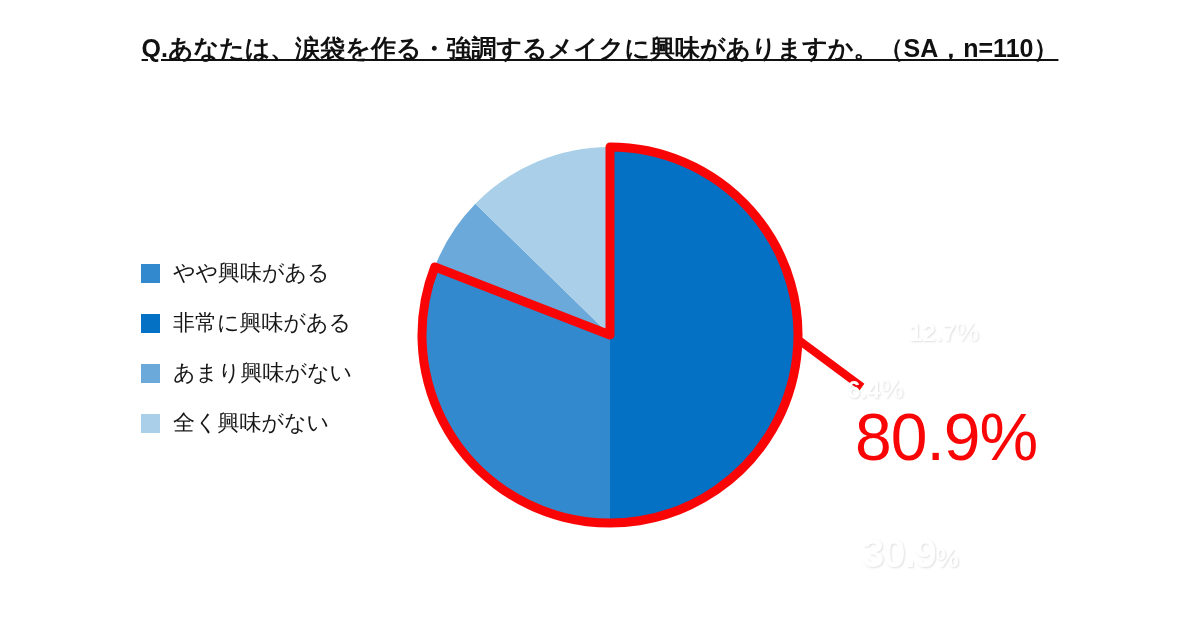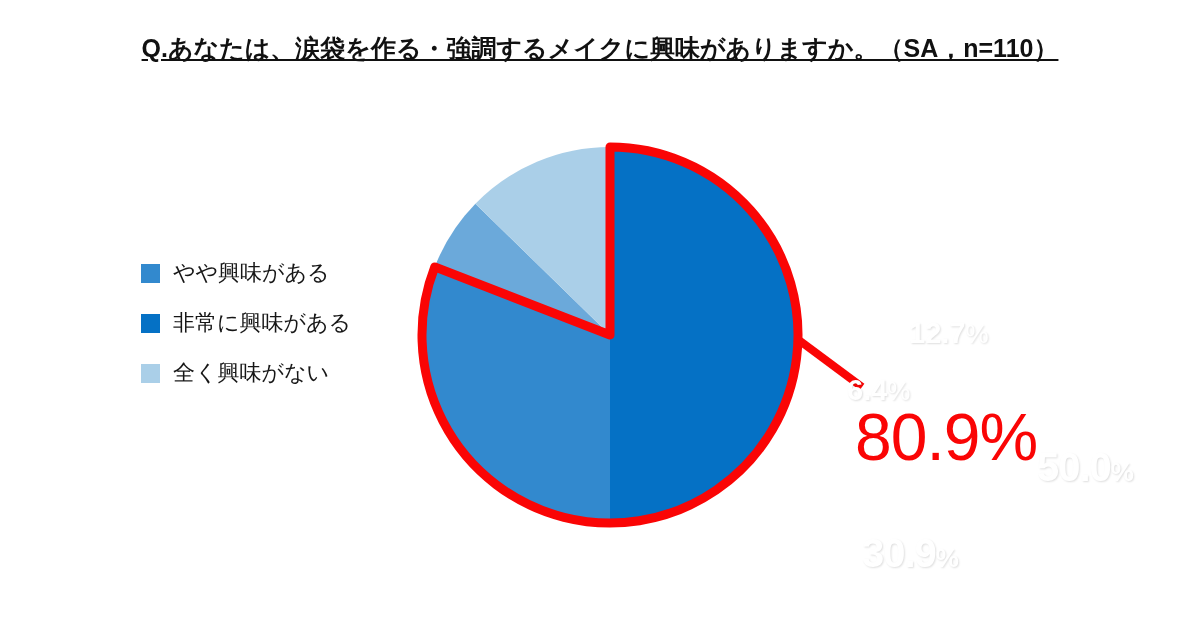--- a/index.html
+++ b/index.html
@@ -87,21 +87,21 @@
   .slice-label .num {
     font-size: 40px;
     font-weight: bold;
     letter-spacing: -1px;
   }
   .slice-label .pct {
     font-size: 26px;
     font-weight: bold;
   }
   .slice-label.small .num {
-    font-size: 29px;
+    font-size: 24px;
     font-weight: bold;
     letter-spacing: 0px;
   }
   .slice-label.small .pct {
     font-size: 26px;
     font-weight: normal;
   }
 
   #label-0 { left: 637px; top: 322px; }
   #label-1 { left: 462px; top: 408px; }
@@ -131,40 +131,41 @@
   <div class="legend">
     <div class="legend-item">
       <span class="legend-swatch" id="sw1" style="background: rgb(50, 137, 206);"></span>
       <span class="legend-label">やや興味がある</span>
     </div>
     <div class="legend-item">
       <span class="legend-swatch" id="sw0" style="background: rgb(5, 113, 197);"></span>
       <span class="legend-label">非常に興味がある</span>
     </div>
     <div class="legend-item">
+      <span class="legend-swatch" id="sw2" style="background: rgb(107, 169, 218);"></span>
+      <span class="legend-label">あまり興味がない</span>
+    </div>
+    <div class="legend-item">
       <span class="legend-swatch" id="sw3" style="background: rgb(170, 207, 232);"></span>
       <span class="legend-label">全く興味がない</span>
     </div>
   </div>
 
   <div class="pie-wrap">
     <svg class="pie-svg" viewBox="0 0 430 420">
       <g id="pie-slices">
           <path d="M 210 210 L 210.00 22.00 A 188 188 0 0 1 210.00 398.00 Z" fill="#0571C5"></path>
           <path d="M 210 210 L 210.00 398.00 A 188 188 0 0 1 34.77 141.89 Z" fill="#3289CE"></path>
           <path d="M 210 210 L 34.77 141.89 A 188 188 0 0 1 75.40 78.74 Z" fill="#6BA9DA"></path>
           <path d="M 210 210 L 75.40 78.74 A 188 188 0 0 1 210.00 22.00 Z" fill="#AACFE8"></path>
         </g>
       <path id="highlight-wedge" fill="none" stroke-width="9" stroke-linejoin="round" stroke-linecap="round" d="M 210 210 L 210.00 22.00 A 188 188 0 1 1 34.77 141.89 Z" stroke="#FA0505"></path>
       <line id="leader-line" x1="396" y1="213" x2="462" y2="262" stroke-width="8" stroke-linecap="butt" stroke="#FA0505"></line>
     </svg>
 
-    <div class="slice-label" id="label-0">
-      <span class="num">50.0</span><span class="pct">%</span>
-    </div>
     <div class="slice-label" id="label-1">
       <span class="num">30.9</span><span class="pct">%</span>
     </div>
     <div class="slice-label small" id="label-2">
       <span class="num">6.4</span><span class="pct">%</span>
     </div>
     <div class="slice-label small" id="label-3">
       <span class="num">12.7</span><span class="pct">%</span>
     </div>
   </div>

